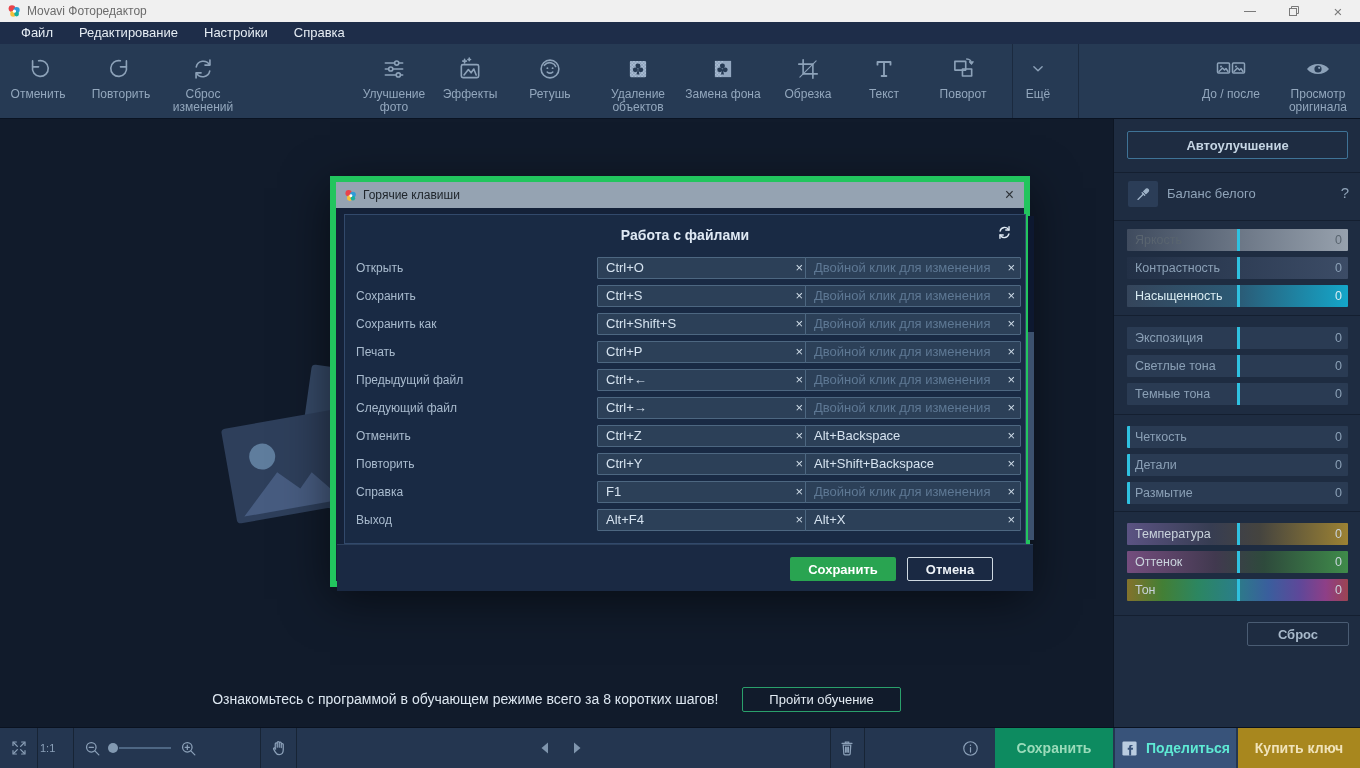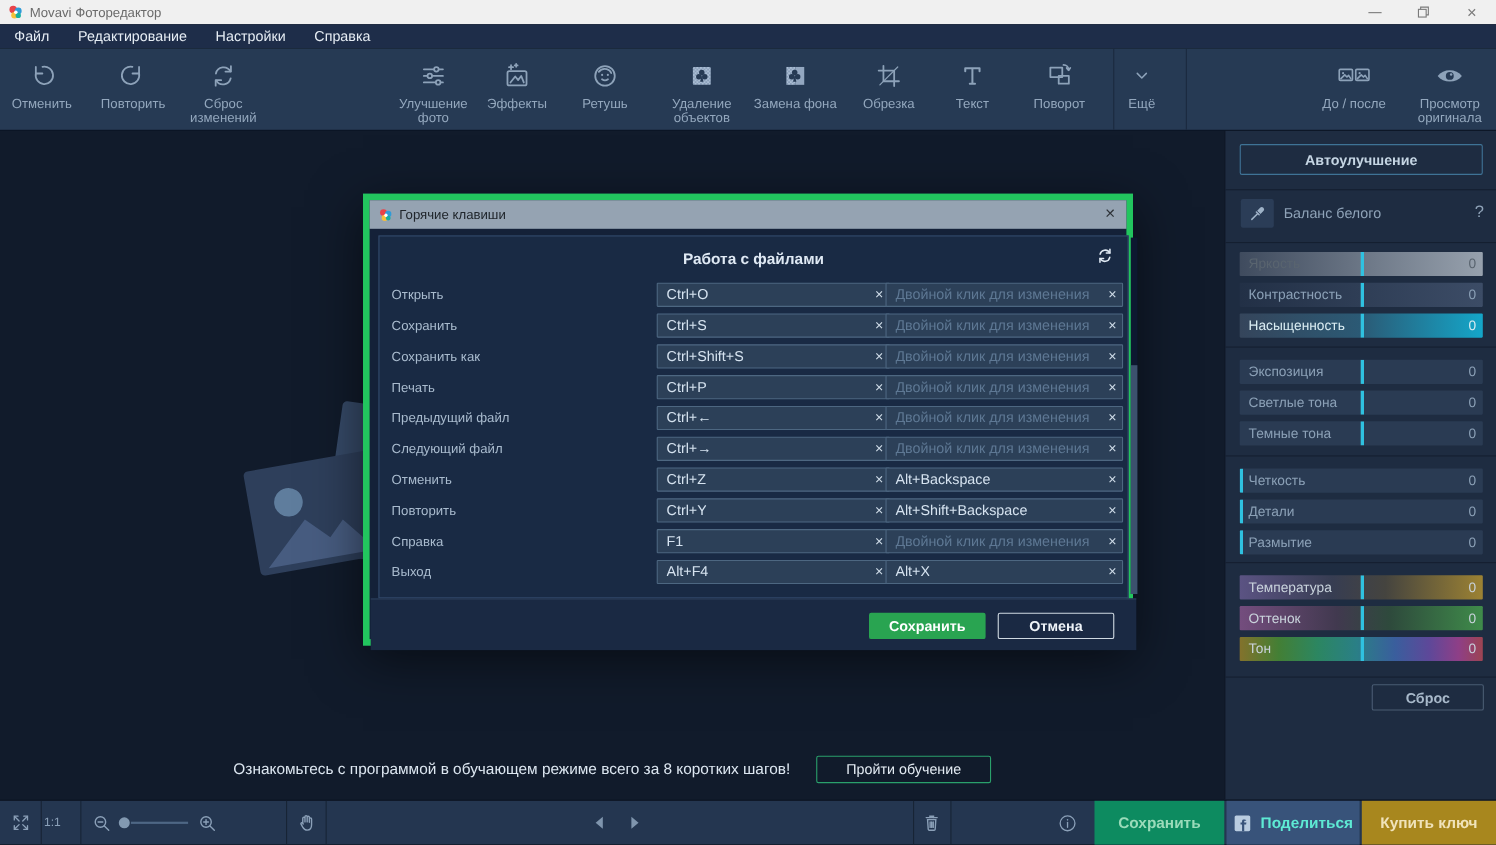--- a/index.html
+++ b/index.html
@@ -5,21 +5,21 @@
   html,body{margin:0;padding:0;background:#000;}
   #app{position:relative;width:1360px;height:768px;overflow:hidden;
        font-family:"Liberation Sans","DejaVu Sans",sans-serif;
        -webkit-font-smoothing:antialiased;color:#93a7bd;}
   .abs{position:absolute;}
 
   
   #titlebar{left:0;top:0;width:1360px;height:22px;background:#f0f0f0;display:flex;align-items:center;}
   #titlebar .apptitle{font-size:12px;color:#6b6b6b;margin-left:6px;}
   .winctl{position:absolute;top:0;height:22px;width:44px;display:flex;align-items:center;justify-content:center;color:#7a7a7a;}
-  #menubar{left:0;top:22px;width:1360px;height:22px;background:#1e2d49;display:flex;align-items:flex-end;padding-left:0;box-sizing:border-box;}
+  #menubar{left:0;top:22px;width:1360px;height:22px;background:#1e2d49;display:flex;align-items:flex-end;padding-left:8px;box-sizing:border-box;}
   .menuitem{padding:0 13px;font-size:13px;color:#e6edf4;line-height:22px;}
 
   
   #toolbar{left:0;top:44px;width:1360px;height:75px;background:#263a54;border-bottom:1px solid #0a1322;box-sizing:border-box;}
   .titem{position:absolute;top:0;height:75px;width:92px;display:flex;flex-direction:column;align-items:center;padding-top:9px;box-sizing:border-box;cursor:default;}
   .titem .ibox{height:32px;display:flex;align-items:center;justify-content:center;}
   .titem .tlabel{font-size:12px;line-height:13px;color:#93a7bd;text-align:center;margin-top:3px;white-space:pre-line;}
   .tdivider{position:absolute;top:0;width:1px;height:74px;background:#1b2a3f;}
   svg.tico{stroke:#8da2b9;fill:none;stroke-width:1.5;stroke-linecap:round;stroke-linejoin:round;}
 
@@ -72,21 +72,21 @@
   .hk-input .hk-val{position:absolute;left:8px;top:0;line-height:20px;font-size:13px;color:#d6e3f0;white-space:nowrap;overflow:hidden;max-width:calc(100% - 20px);}
   .hk-input .hk-val.dim{color:#5e7894;max-width:calc(100% - 10px);}
   .hk-x{position:absolute;right:5px;top:0;line-height:20px;font-size:13px;color:#cfdce8;}
   .in1{left:252px;width:212px;}
   .in2{left:460px;width:216px;}
   #dlg-scroll-track{position:absolute;left:692px;top:34px;width:6px;height:324px;background:#0d1830;}
   #dlg-scroll-thumb{position:absolute;left:0;top:116px;width:6px;height:208px;background:#3c516e;}
   #dlg-footer{position:absolute;left:1px;top:362px;width:696px;height:47px;background:#1a2943;border-top:1px solid #2c405c;box-sizing:border-box;}
   #dlg-save{position:absolute;left:453px;top:12px;width:106px;height:24px;background:#29a451;border-radius:2px;
       display:flex;align-items:center;justify-content:center;font-size:13px;font-weight:bold;color:#fff;}
-  #dlg-cancel{position:absolute;left:570px;top:12px;width:106px;height:24px;border:1px solid #cfd9e2;border-radius:2px;
+  #dlg-cancel{position:absolute;left:570px;top:12px;width:86px;height:24px;border:1px solid #cfd9e2;border-radius:2px;
       display:flex;align-items:center;justify-content:center;font-size:13px;font-weight:bold;color:#eef3f8;box-sizing:border-box;}
 
   
   #bottombar{left:0;top:727px;width:1360px;height:41px;background:#243650;border-top:1px solid #0a1220;box-sizing:border-box;}
   .bdiv{position:absolute;top:0;width:1px;height:40px;background:#172435;}
   .bico{position:absolute;top:0;height:40px;display:flex;align-items:center;justify-content:center;}
   #actualsize{position:absolute;left:40px;top:0;width:30px;text-align:left;line-height:40px;font-size:11px;color:#8ba0b8;}
   #zoomtrack{position:absolute;left:119px;top:19px;width:52px;height:2px;background:#4e6784;}
   #zoomdot{position:absolute;left:108px;top:15px;width:10px;height:10px;border-radius:50%;background:#8299b1;}
   .bigbtn{position:absolute;top:0;height:40px;display:flex;align-items:center;justify-content:center;gap:8px;font-size:14px;font-weight:bold;}

